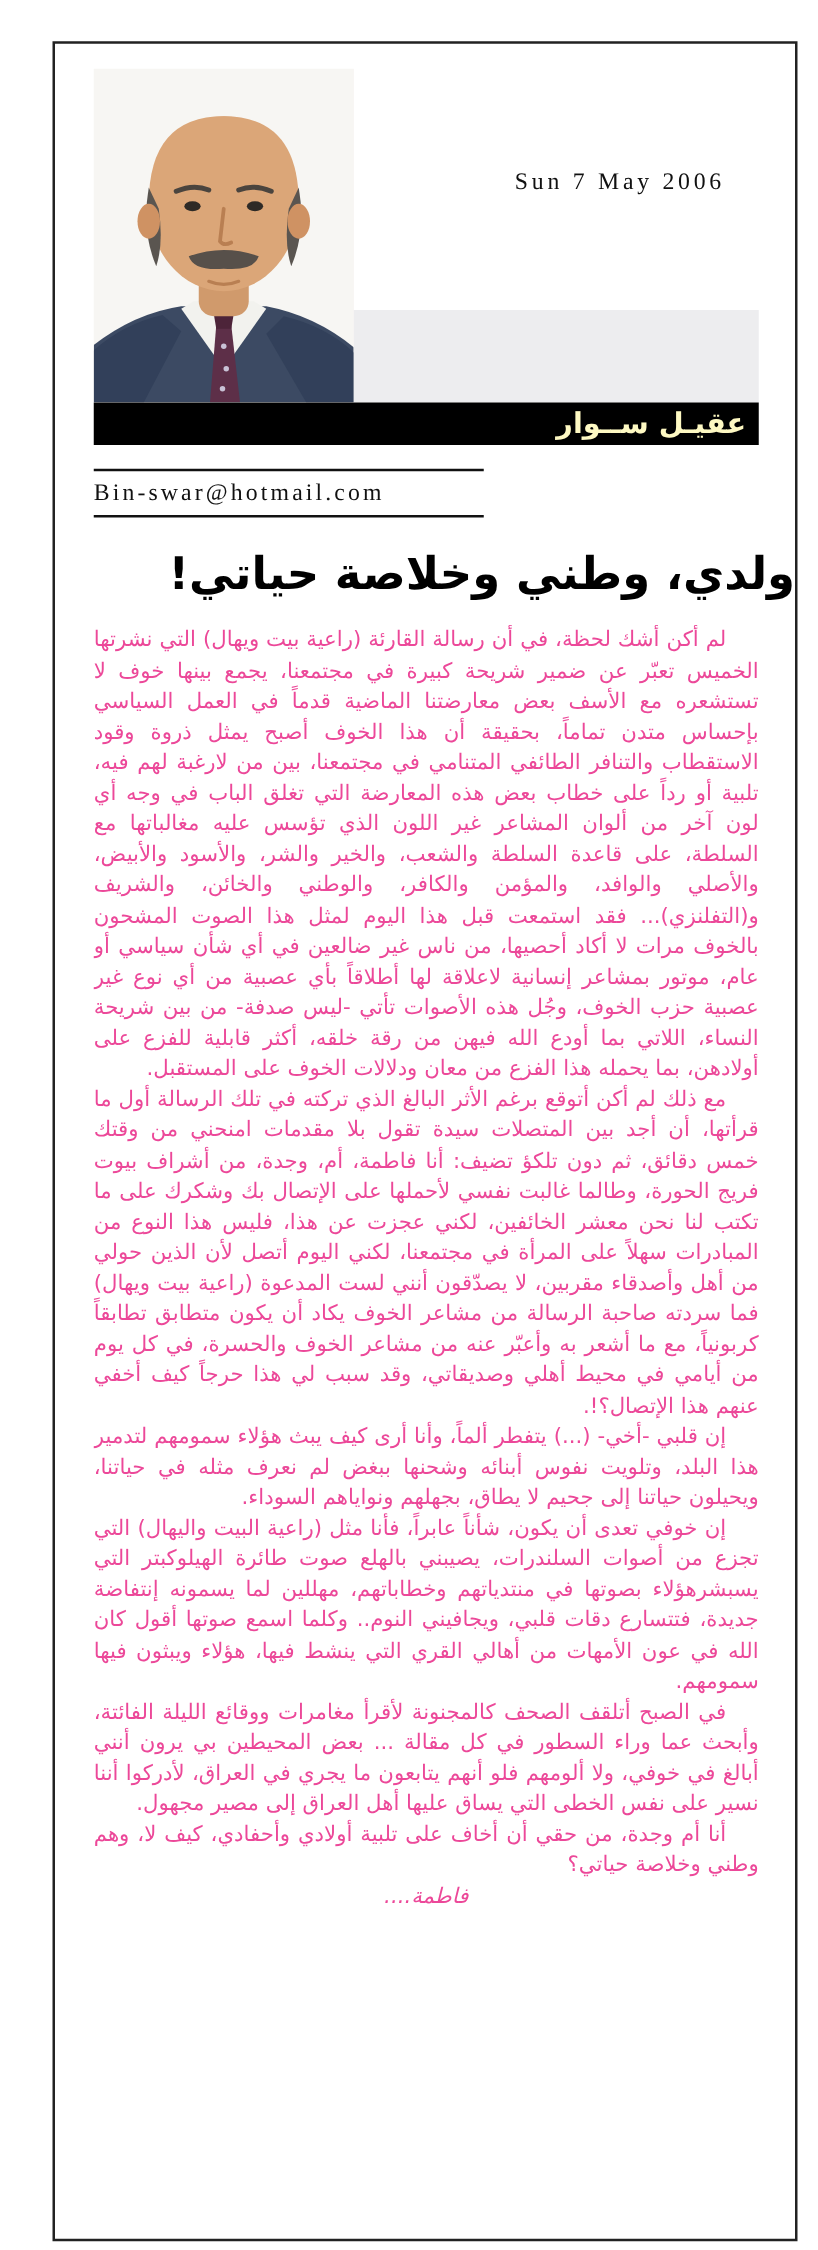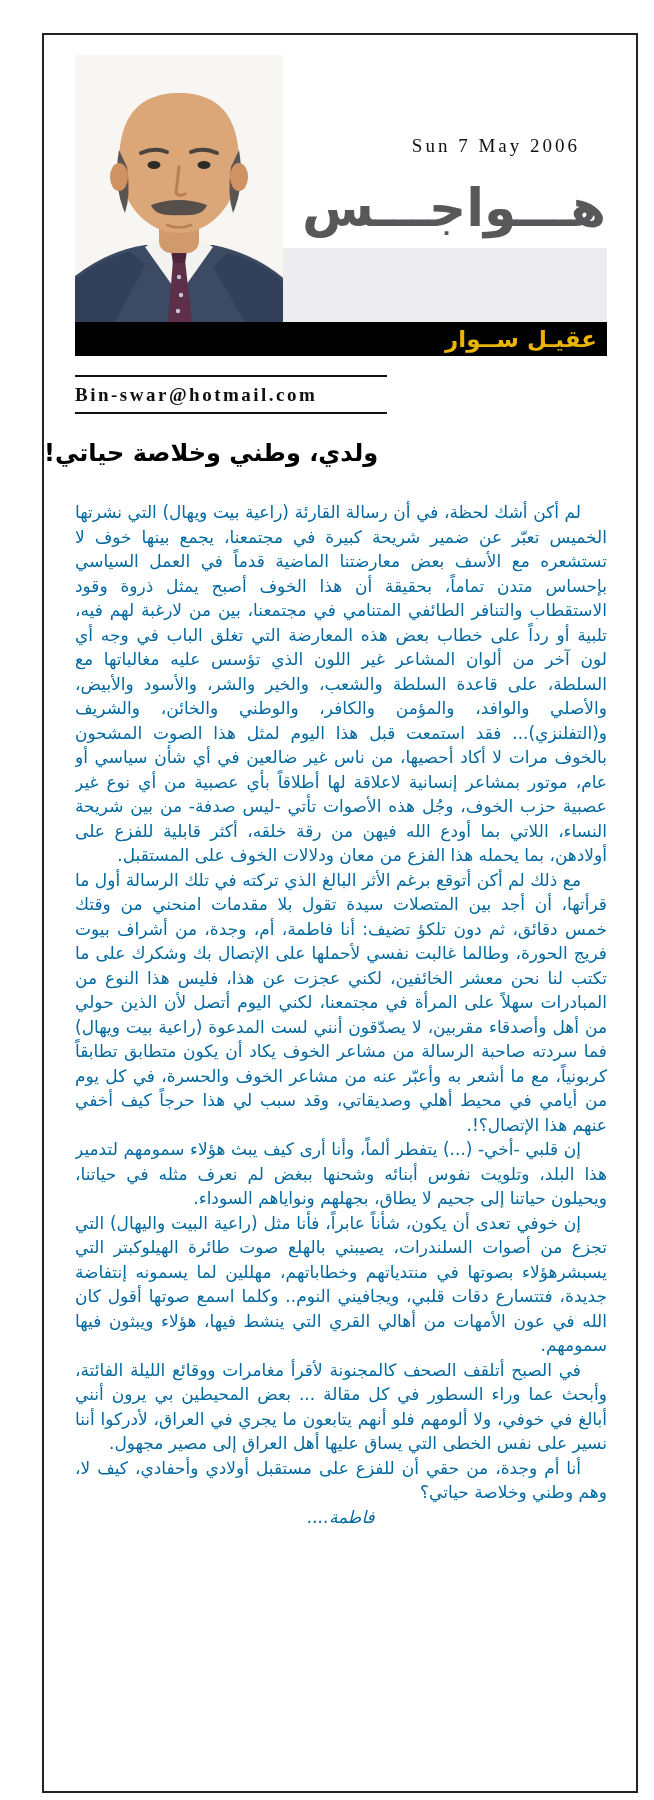--- a/index.html
+++ b/index.html
@@ -8,31 +8,31 @@
   .page-frame{position:absolute;left:42px;top:33px;width:592px;height:1756px;
               border:2px solid #222;background:#fff;}
   
   .photo{position:absolute;left:31px;top:20px;width:208px;height:267px;overflow:hidden;background:#f6f5f2;}
   .date{position:absolute;right:56px;top:100px;font-family:"Liberation Serif",serif;
         font-size:19px;letter-spacing:3px;color:#111;white-space:nowrap;}
   .column-title{position:absolute;right:30px;top:142px;font-size:52px;line-height:1.2;
         font-weight:bold;color:#58585a;white-space:nowrap;direction:rtl;}
   .gray-band{position:absolute;left:239px;top:213px;width:324px;height:74px;background:#ededef;}
   .author-bar{position:absolute;left:31px;top:287px;width:532px;height:34px;background:#000;
-        color:#eab308;direction:rtl;display:flex;align-items:center;}
+        color:#fef9c3;direction:rtl;display:flex;align-items:center;}
   .author-bar span{font-size:23px;font-weight:bold;padding-right:10px;line-height:34px;}
   .email-block{position:absolute;left:31px;top:340px;width:312px;
-        border-top:2px solid #111;border-bottom:2px solid #111;padding:7px 0 6px 0;font-weight:bold;}
+        border-top:2px solid #111;border-bottom:2px solid #111;padding:7px 0 6px 0;}
   .email-block a{font-family:"Liberation Serif",serif;font-size:19px;letter-spacing:2.5px;
         color:#111;text-decoration:none;white-space:nowrap;}
   
-  .article-title{position:absolute;left:0;right:0;top:404px;text-align:left;direction:rtl;
-        font-size:24px;font-weight:bold;color:#000;}
+  .article-title{position:absolute;left:0;right:0;top:404px;text-align:right;direction:rtl;
+        font-size:36px;font-weight:bold;color:#000;}
   .article-body{position:absolute;left:31px;width:532px;top:465px;bottom:8px;overflow:hidden;
-        direction:rtl;text-align:justify;font-size:17px;line-height:24.5px;color:#0369a1;}
+        direction:rtl;text-align:justify;font-size:17px;line-height:24.5px;color:#ec4899;}
   .article-body p{margin:0;text-indent:26px;}
   .article-body p.signature{text-align:center;text-indent:0;font-style:italic;}
 </style>
 </head>
 <body>
 
 <div id="canvas">
   <div class="page-frame">
 
     <div class="photo">
@@ -71,38 +71,37 @@
         <path d="M104 112 L101 138 Q104 142 110 139" stroke="#b97f52" stroke-width="3" fill="none" stroke-linecap="round"></path>
 
         <path d="M76 150 Q104 140 132 150 Q128 162 104 160 Q80 162 76 150 Z" fill="#57504a"></path>
 
         <path d="M92 170 Q104 175 116 170" stroke="#b97f52" stroke-width="2.5" fill="none" stroke-linecap="round"></path>
       </svg>
     </div>
 
     <div class="date">Sun 7 May 2006</div>
 
-    <div class="column-title">هـــواجـــس</div>
 
     <div class="gray-band"></div>
 
     <div class="author-bar">
       <span>عقيـل ســوار</span>
     </div>
 
     <div class="email-block">
       <a href="#">Bin-swar@hotmail.com</a>
     </div>
 
     <div class="article-title">ولدي، وطني وخلاصة حياتي!</div>
 
     <div class="article-body">
       <p>لم أكن أشك لحظة، في أن رسالة القارئة (راعية بيت ويهال) التي نشرتها الخميس تعبّر عن ضمير شريحة كبيرة في مجتمعنا، يجمع بينها خوف لا تستشعره مع الأسف بعض معارضتنا الماضية قدماً في العمل السياسي بإحساس متدن تماماً، بحقيقة أن هذا الخوف أصبح يمثل ذروة وقود الاستقطاب والتنافر الطائفي المتنامي في مجتمعنا، بين من لارغبة لهم فيه، تلبية أو رداً على خطاب بعض هذه المعارضة التي تغلق الباب في وجه أي لون آخر من ألوان المشاعر غير اللون الذي تؤسس عليه مغالباتها مع السلطة، على قاعدة السلطة والشعب، والخير والشر، والأسود والأبيض، والأصلي والوافد، والمؤمن والكافر، والوطني والخائن، والشريف و(التفلنزي)... فقد استمعت قبل هذا اليوم لمثل هذا الصوت المشحون بالخوف مرات لا أكاد أحصيها، من ناس غير ضالعين في أي شأن سياسي أو عام، موتور بمشاعر إنسانية لاعلاقة لها أطلاقاً بأي عصبية من أي نوع غير عصبية حزب الخوف، وجُل هذه الأصوات تأتي -ليس صدفة- من بين شريحة النساء، اللاتي بما أودع الله فيهن من رقة خلقه، أكثر قابلية للفزع على أولادهن، بما يحمله هذا الفزع من معان ودلالات الخوف على المستقبل.</p>
       <p>مع ذلك لم أكن أتوقع برغم الأثر البالغ الذي تركته في تلك الرسالة أول ما قرأتها، أن أجد بين المتصلات سيدة تقول بلا مقدمات امنحني من وقتك خمس دقائق، ثم دون تلكؤ تضيف: أنا فاطمة، أم، وجدة، من أشراف بيوت فريج الحورة، وطالما غالبت نفسي لأحملها على الإتصال بك وشكرك على ما تكتب لنا نحن معشر الخائفين، لكني عجزت عن هذا، فليس هذا النوع من المبادرات سهلاً على المرأة في مجتمعنا، لكني اليوم أتصل لأن الذين حولي من أهل وأصدقاء مقربين، لا يصدّقون أنني لست المدعوة (راعية بيت ويهال) فما سردته صاحبة الرسالة من مشاعر الخوف يكاد أن يكون متطابق تطابقاً كربونياً، مع ما أشعر به وأعبّر عنه من مشاعر الخوف والحسرة، في كل يوم من أيامي في محيط أهلي وصديقاتي، وقد سبب لي هذا حرجاً كيف أخفي عنهم هذا الإتصال؟!.</p>
       <p>إن قلبي -أخي- (...) يتفطر ألماً، وأنا أرى كيف يبث هؤلاء سمومهم لتدمير هذا البلد، وتلويت نفوس أبنائه وشحنها ببغض لم نعرف مثله في حياتنا، ويحيلون حياتنا إلى جحيم لا يطاق، بجهلهم ونواياهم السوداء.</p>
       <p>إن خوفي تعدى أن يكون، شأناً عابراً، فأنا مثل (راعية البيت واليهال) التي تجزع من أصوات السلندرات، يصيبني بالهلع صوت طائرة الهيلوكبتر التي يسبشرهؤلاء بصوتها في منتدياتهم وخطاباتهم، مهللين لما يسمونه إنتفاضة جديدة، فتتسارع دقات قلبي، ويجافيني النوم.. وكلما اسمع صوتها أقول كان الله في عون الأمهات من أهالي القري التي ينشط فيها، هؤلاء ويبثون فيها سمومهم.</p>
       <p>في الصبح أتلقف الصحف كالمجنونة لأقرأ مغامرات ووقائع الليلة الفائتة، وأبحث عما وراء السطور في كل مقالة ... بعض المحيطين بي يرون أنني أبالغ في خوفي، ولا ألومهم فلو أنهم يتابعون ما يجري في العراق، لأدركوا أننا نسير على نفس الخطى التي يساق عليها أهل العراق إلى مصير مجهول.</p>
-      <p>أنا أم وجدة، من حقي أن للفزع على مستقبل أولادي وأحفادي، كيف لا، وهم وطني وخلاصة حياتي؟</p>
+      <p>أنا أم وجدة، من حقي أن أخاف على تلبية أولادي وأحفادي، كيف لا، وهم وطني وخلاصة حياتي؟</p>
       <p class="signature">فاطمة....</p>
     </div>
 
   </div>
 </div>
 
 </body></html>

